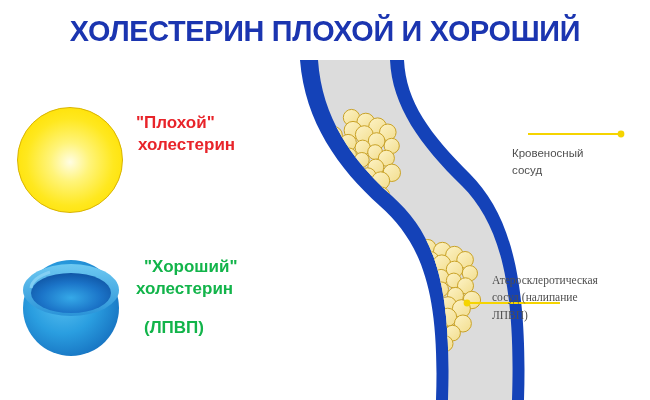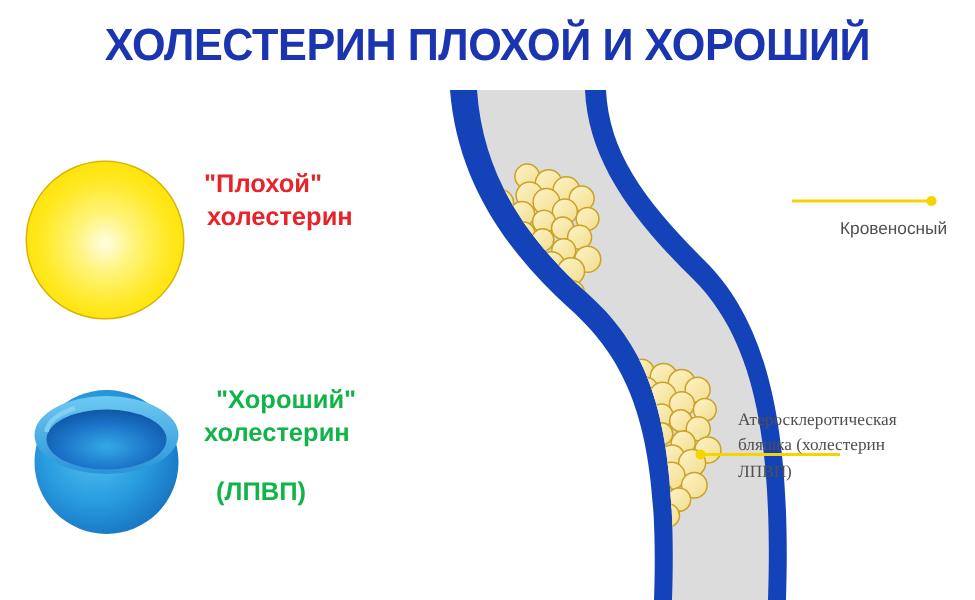--- a/index.html
+++ b/index.html
@@ -33,21 +33,21 @@
   #label-ldl .l2{padding-left:2px;}
   #label-ldl .l3{padding-left:2px;}
   #label-hdl .l1{padding-left:8px;}
   #label-hdl .l3{padding-left:8px;margin-top:16px;}
 
   
   .anno{
     position:absolute;color:#4f4f4f;font-size:11.5px;line-height:1.5;
     font-family:"Liberation Sans","DejaVu Sans",sans-serif;white-space:nowrap;
   }
-  #anno-vessel{left:560px;top:145px;}
+  #anno-vessel{left:512px;top:145px;}
   #anno-plaque{left:492px;top:272px;font-family:Liberation Serif, serif;}
   .anno span{display:block;}
 
   #vesselSvg{position:absolute;left:0;top:0;}
 </style>
 </head>
 <body>
 
 <div id="stage">
 
@@ -237,21 +237,22 @@
       <circle cx="621" cy="134" r="3.4" fill="#f5d400"></circle>
     </g>
     <g>
       <line x1="468" y1="303" x2="560" y2="303" stroke="#f5d400" stroke-width="2"></line>
       <circle cx="467" cy="303" r="3.4" fill="#f5d400"></circle>
     </g>
   </svg>
 
   <div class="anno" id="anno-vessel">
     <span>Кровеносный</span>
+    <span>сосуд</span>
   </div>
 
   <div class="anno" id="anno-plaque">
     <span>Атеросклеротическая</span>
-    <span>бляшка (холестерин</span>
+    <span>сосуд (налипание</span>
     <span>ЛПВП)</span>
   </div>
 
 </div>
 
 </body></html>

